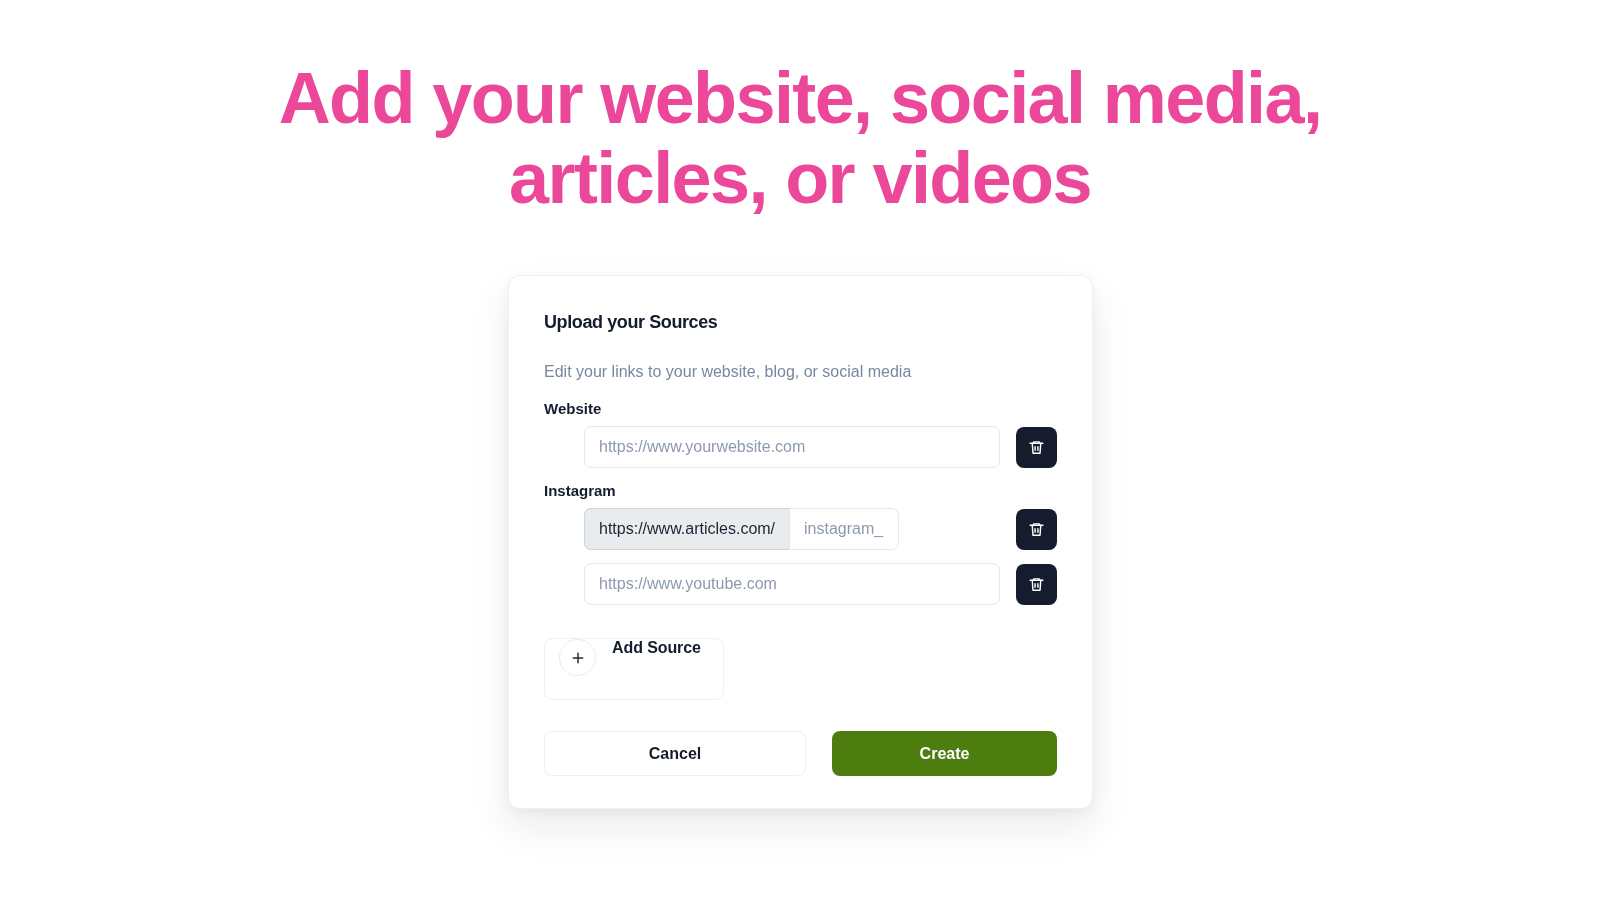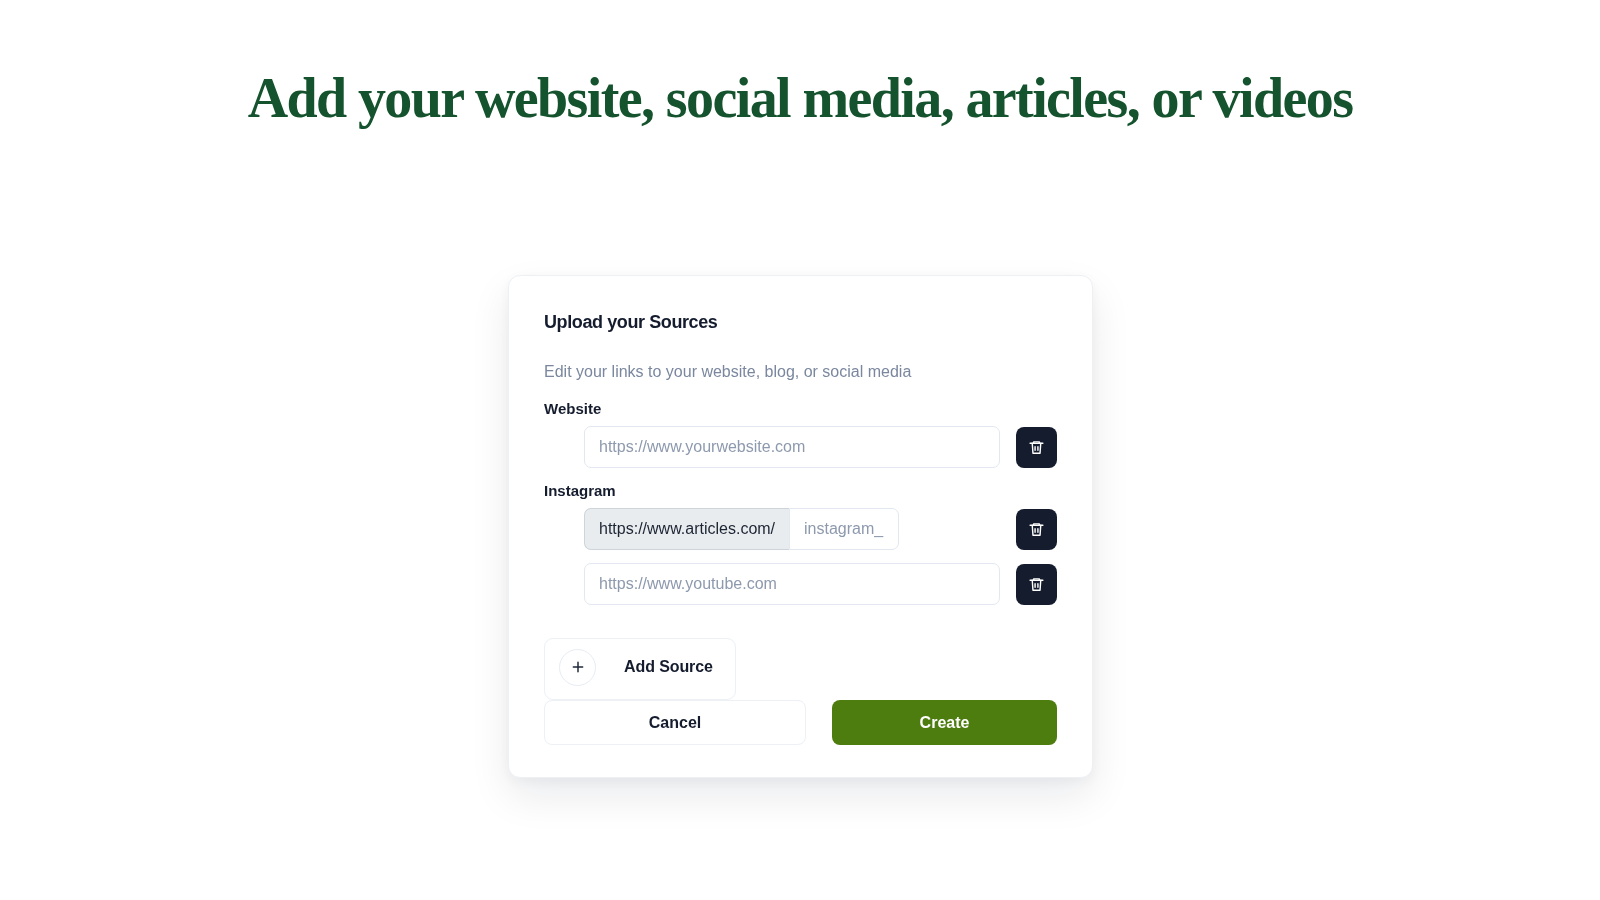--- a/index.html
+++ b/index.html
@@ -19,27 +19,26 @@
     overflow: hidden;
   }
 
   
   .page-heading {
     position: absolute;
     left: 0;
     top: 58px;
     width: 1600px;
     text-align: center;
-    font-size: 56px;
+    font-size: 72px;
     line-height: 80px;
     font-weight: 700;
     letter-spacing: -1.6px;
-    color: #14532d;
+    color: #ec4899;
     padding: 0 150px;
-    font-family: Liberation Serif, serif;
   }
 
   
   .card {
     position: absolute;
     left: 508px;
     top: 275px;
     width: 585px;
     background: #ffffff;
     border: 1px solid #eef0f4;
@@ -141,22 +140,22 @@
     justify-content: center;
     cursor: pointer;
     padding: 0;
   }
   .delete-btn svg { display: block; }
 
   
   .add-source {
     margin-top: 20px;
     display: inline-flex;
-    align-items: center;
-    gap: 28px;
+    align-items: flex-start;
+    gap: 16px;
     height: 62px;
     padding: 0 22px 4px 14px;
     background: #ffffff;
     border: 1px solid #edf0f5;
     border-radius: 9px;
     cursor: pointer;
     font-family: "Liberation Sans", sans-serif;
   }
 
   .plus-circle {
@@ -172,20 +171,21 @@
 
   .add-source-label {
     font-size: 16px;
     font-weight: 700;
     color: #141c2e;
     letter-spacing: -0.1px;
   }
 
   
   .footer {
+    margin-top: 31px;
     display: flex;
     gap: 26px;
   }
 
   .btn {
     height: 45px;
     border-radius: 8px;
     font-family: "Liberation Sans", sans-serif;
     font-size: 16px;
     font-weight: 700;

